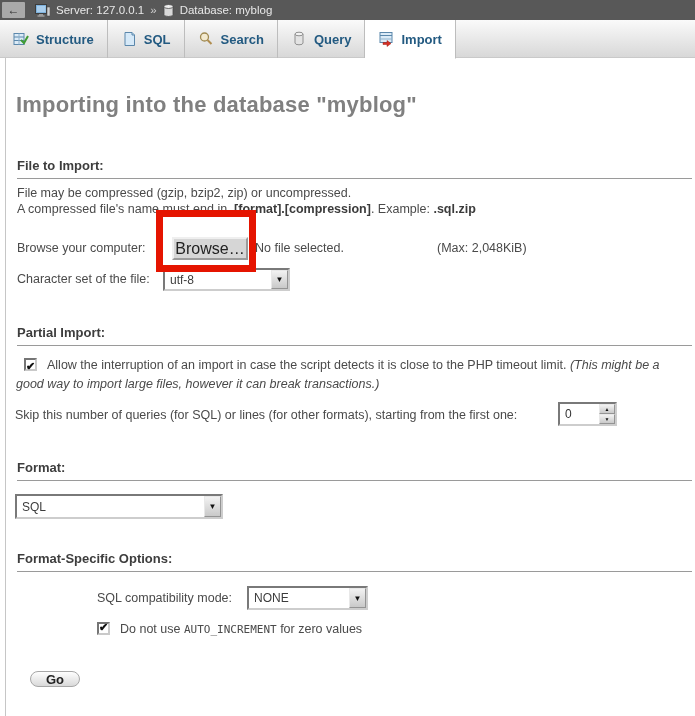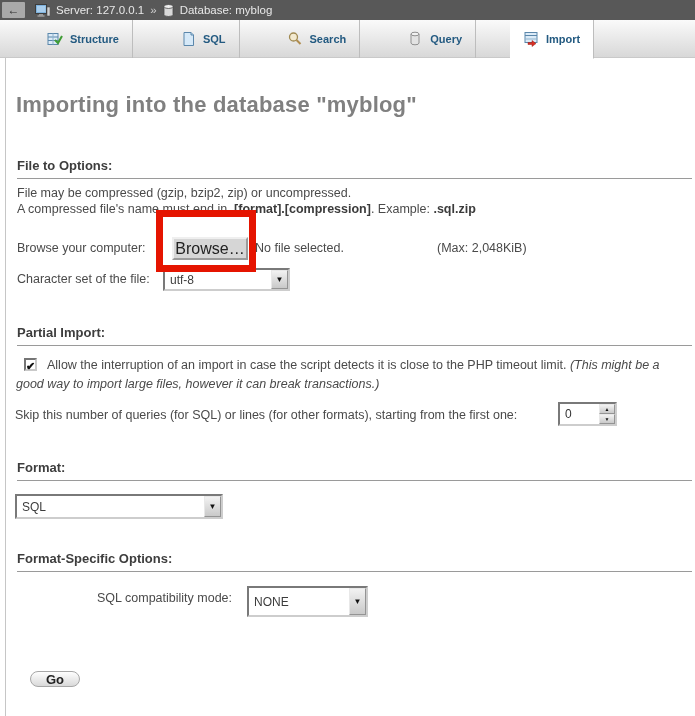--- a/index.html
+++ b/index.html
@@ -12,21 +12,21 @@
             display:flex; align-items:center; gap:6px; color:#e8e8e8; font-size:11.5px; }
   .backbtn { width:23px; height:16px; margin-left:2px; background:#a9a9a9; color:#2c2c2c;
              display:flex; align-items:center; justify-content:center; font-size:12px; border-radius:1px; cursor:pointer; }
   .crumb-icon { width:15px; height:13px; display:inline-block; }
   .crumb-sep { color:#cfcfcf; }
 
   
   .tabbar { position:absolute; left:0; top:20px; width:695px; height:38px;
             background:linear-gradient(#fafafa,#d8d8d8); border-bottom:1px solid #c9c9c9; display:flex; }
   .tab { display:flex; align-items:center; gap:7px; padding:0 13px; border-right:1px solid #bdbdbd;
-         font-size:11px; font-weight:bold; color:#235a81; cursor:pointer; height:38px;margin-left:34px; }
+         font-size:13px; font-weight:bold; color:#235a81; cursor:pointer; height:38px; }
   .tab.active { background:#fff; border-bottom:1px solid #fff; height:39px; }
   .tab .ticon { width:16px; height:16px; display:inline-block; }
 
   
   .content-border { position:absolute; left:5px; top:58px; bottom:0; width:1px; background:#c6c6c6; }
   .page-title { position:absolute; left:16px; top:92px; font-size:22px; color:#808080; letter-spacing:0.2px; }
 
   .sect-head { position:absolute; left:17px; right:3px; font-size:13px; font-weight:bold; color:#3d3d3d;
                padding-bottom:5px; border-bottom:1px solid #9a9a9a; }
   .txt { position:absolute; color:#4a4a4a; font-size:12.5px; }
@@ -141,21 +141,21 @@
           </svg>
       </span>
       <span>Import</span>
     </div>
   </div>
 
   <div class="content-border"></div>
 
   <h1 class="page-title">Importing into the database "myblog"</h1>
 
-  <div class="sect-head" style="top:158px;">File to Options:</div>
+  <div class="sect-head" style="top:158px;">File to Import:</div>
   <div class="txt" style="left:17px; top:186px;text-align:center;">File may be compressed (gzip, bzip2, zip) or uncompressed.</div>
   <div class="txt" style="left:17px; top:202px;">
     <span>A compressed file's name must end in </span><span class="b">.[format].[compression]</span><span>. Example: </span><span class="b">.sql.zip</span>
   </div>
 
   <div class="txt" style="left:17px; top:241px;">Browse your computer:</div>
   <div class="btn-classic" style="position:absolute; left:172px; top:237px; width:76px; height:23px;">Browse…</div>
   <div class="txt" style="left:255px; top:241px;">No file selected.</div>
   <div class="txt" style="left:437px; top:241px;">(Max: 2,048KiB)</div>
 
@@ -181,20 +181,23 @@
   </div>
 
   <div class="sect-head" style="top:460px;">Format:</div>
   <div class="sel" style="left:15px; top:494px; width:208px; height:25px;">
     <span class="val">SQL</span>
     <span class="arrowbtn">▼</span>
   </div>
 
   <div class="sect-head" style="top:551px;">Format-Specific Options:</div>
   <div class="txt" style="left:97px; top:591px;">SQL compatibility mode:</div>
-  <div class="sel" style="left:247px; top:586px; width:121px; height:31px;">
+  <div class="sel" style="left:247px; top:586px; width:121px; height:24px;">
     <span class="val">NONE</span>
     <span class="arrowbtn">▼</span>
   </div>
+  <div class="txt" style="left:97px; top:622px;">
+    <span class="chk checked" style="margin-right:10px;"></span><span>Do not use </span><span class="mono">AUTO_INCREMENT</span><span> for zero values</span>
+  </div>
 
   <div class="go-btn">Go</div>
 
 </div>
 
 </body></html>

